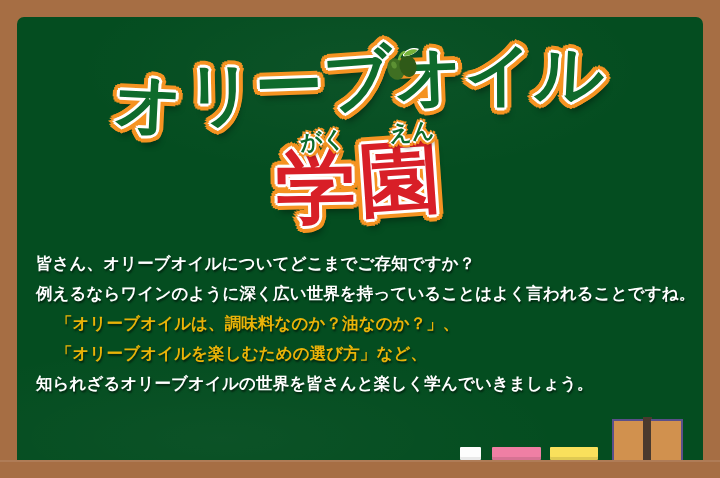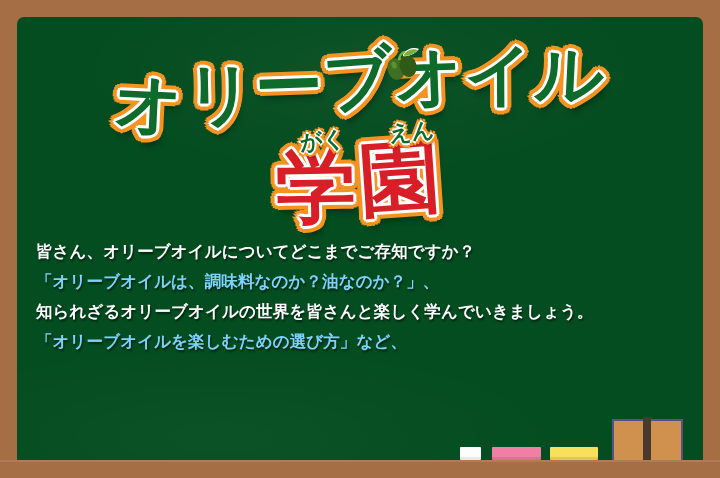--- a/index.html
+++ b/index.html
@@ -164,34 +164,34 @@
   .furigana-en {
     left: 372px;
     top: 104px;
     transform: rotate(-5deg);
   }
 
   
   .copy {
     position: absolute;
     left: 19px;
-    top: 220px;
+    top: 232px;
     width: 660px;
     font-family: Liberation Serif, serif;
   }
   .copy-line {
     font-size: 16.5px;
     font-weight: 700;
     line-height: 30px;
     letter-spacing: 0.1px;
     color: #ffffff;
     white-space: nowrap;
     text-shadow: 1px 2px 2px rgba(0,0,0,0.55);
   }
-  .copy-line.accent { color: #7dd3fc; }
+  .copy-line.accent { color: #eab308; margin-left: 20px; }
 
   
   .chalk {
     position: absolute;
     height: 13px;
     border-radius: 1px;
   }
   .chalk-white { left: 460px; bottom: 18px; width: 21px; background: #fdfdfd; box-shadow: inset 0 -3px 0 rgba(0,0,0,0.08); }
   .chalk-pink  { left: 492px; bottom: 18px; width: 49px; background: #ef7fa4; box-shadow: inset 0 -3px 0 rgba(0,0,0,0.10); }
   .chalk-yellow{ left: 550px; bottom: 18px; width: 48px; background: #f9e05c; box-shadow: inset 0 -3px 0 rgba(0,0,0,0.10); }
@@ -249,23 +249,24 @@
       <div class="logo-line2">
         <span>学</span><span>園</span>
       </div>
 
       <div class="furigana furigana-gaku">がく</div>
       <div class="furigana furigana-en">えん</div>
     </div>
 
     <div class="copy">
       <div class="copy-line">皆さん、オリーブオイルについてどこまでご存知ですか？</div>
+      <div class="copy-line">例えるならワインのように深く広い世界を持っていることはよく言われることですね。</div>
       <div class="copy-line accent">「オリーブオイルは、調味料なのか？油なのか？」、</div>
+      <div class="copy-line accent">「オリーブオイルを楽しむための選び方」など、</div>
       <div class="copy-line">知られざるオリーブオイルの世界を皆さんと楽しく学んでいきましょう。</div>
-      <div class="copy-line accent">「オリーブオイルを楽しむための選び方」など、</div>
     </div>
   </div>
 
   <div class="chalk chalk-white"></div>
   <div class="chalk chalk-pink"></div>
   <div class="chalk chalk-yellow"></div>
 
   <div class="book">
     <div class="book-page left"></div>
     <div class="book-spine"></div>

